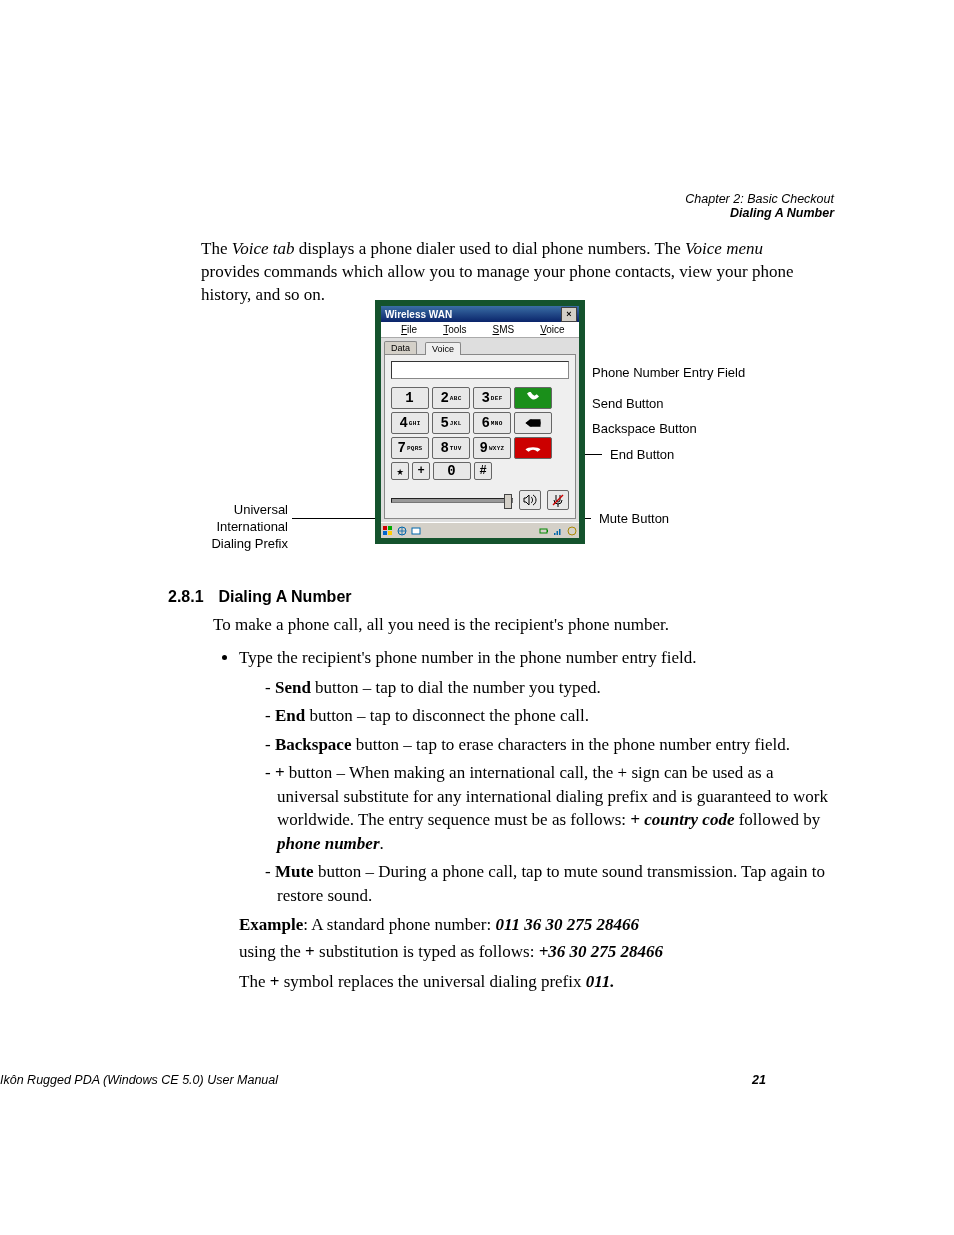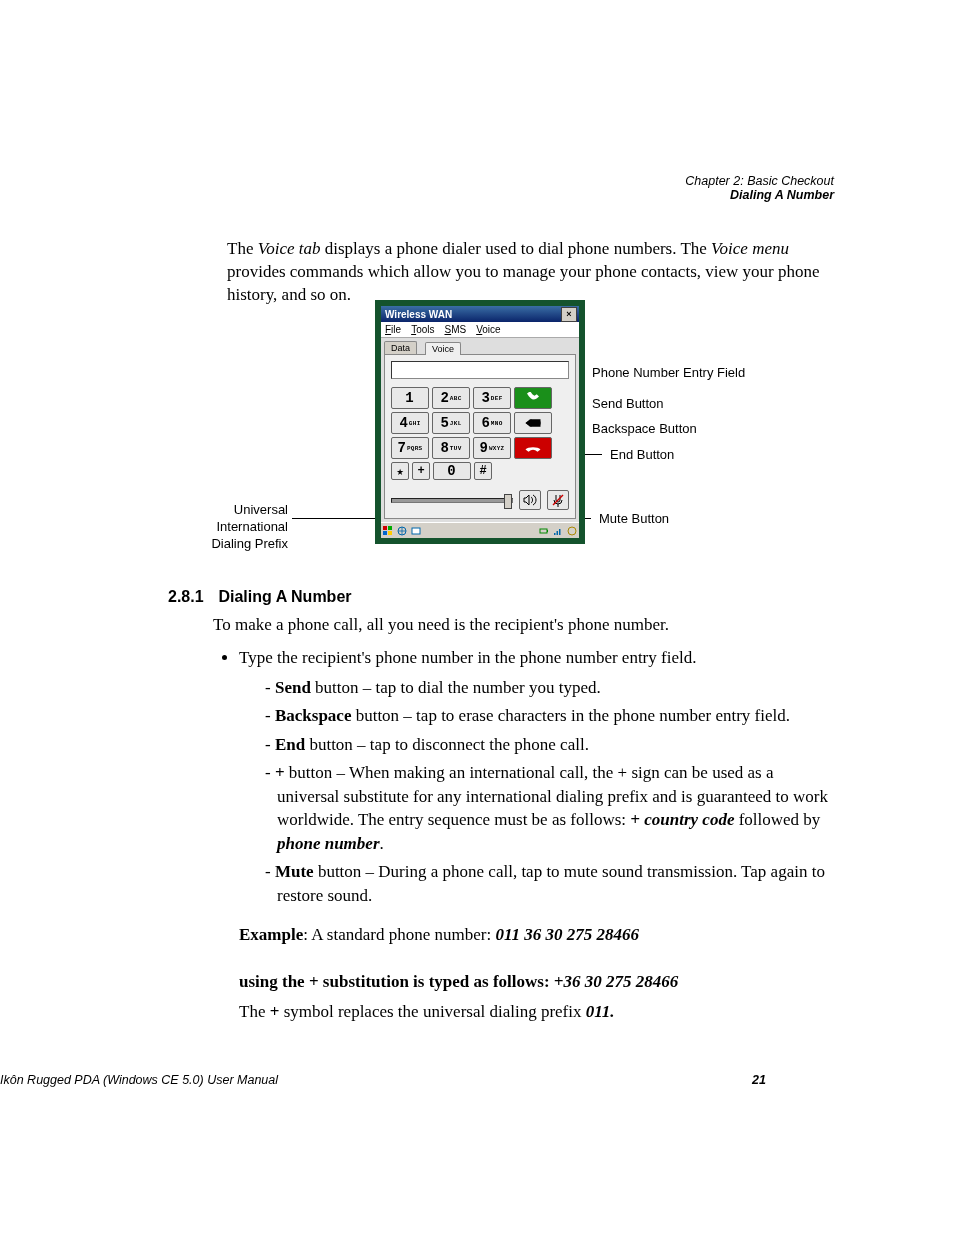--- a/index.html
+++ b/index.html
@@ -13,33 +13,33 @@
     height: 1235px;
     position: relative;
   }
   .page {
     position: relative;
     width: 954px;
     height: 1235px;
   }
   .header {
     position: absolute;
-    top: 174px;
+    top: 192px;
     right: 120px;
     text-align: right;
     font-family: Arial, sans-serif;
     font-size: 12.5px;
     font-style: italic;
   }
   .header .chap { font-weight: normal; }
   .header .sect { font-weight: bold; }
   .intro {
     position: absolute;
     top: 238px;
-    left: 227px;
+    left: 201px;
     width: 618px;
     line-height: 1.35;
   }
   .figure-area {
     position: absolute;
     top: 300px;
     left: 278px;
     width: 560px;
     height: 258px;
   }
@@ -78,21 +78,21 @@
     font-weight: bold;
   }
   .titlebar .close {
     width: 14px; height: 13px; background: #d4d0c8;
     border: 1px solid #404040; color: #000;
     display: flex; align-items: center; justify-content: center;
     font-size: 9px; font-weight: bold; line-height: 1;
   }
   .menubar { background: #fff; border-bottom: 1px solid #aaa; padding: 2px 4px; display: flex; gap: 10px; }
   .menubar span { text-decoration: underline; text-decoration-color: #000; }
-  .menubar .mi { text-decoration: none; }
+  .menubar .mi { text-decoration: none; margin-left: 16px; }
   .tabs { display: flex; gap: 8px; padding: 3px 3px 0 3px; background: #dedede; }
   .tab { border: 1px solid #888; border-bottom: none; background: #d4d0c8; padding: 1px 6px; font-size: 9px; border-radius: 2px 2px 0 0; }
   .tab.active { background: #efefef; position: relative; top: 1px; }
   .panel { background: #efefef; margin: 0 3px 3px 3px; border: 1px solid #888; padding: 6px 6px 8px 6px; }
   .numfield { background: #fff; border: 1px inset #888; height: 18px; width: 100%; box-sizing: border-box; margin-bottom: 8px; }
   .keypad { display: grid; grid-template-columns: repeat(4, 38px); grid-auto-rows: 22px; gap: 3px; }
   .key {
     border: 1px solid #666; background: #e8e8e8;
     display: flex; align-items: center; justify-content: center;
     font-family: "Courier New", monospace; font-size: 10px; font-weight: bold;
@@ -327,27 +327,27 @@
   <span>Dialing A Number</span>
 </div>
 
 <div class="body2">
   <div>To make a phone call, all you need is the recipient's phone number.</div>
   <ul class="bul">
     <li>
       <span>Type the recipient's phone number in the phone number entry field.</span>
       <ul class="sub">
         <li><b>Send</b><span> button – tap to dial the number you typed.</span></li>
+        <li><b>End</b><span> button – tap to disconnect the phone call.</span></li>
         <li><b>Backspace</b><span> button – tap to erase characters in the phone number entry field.</span></li>
-        <li><b>End</b><span> button – tap to disconnect the phone call.</span></li>
         <li><b>+</b><span> button – When making an international call, the + sign can be used as a universal substitute for any international dialing prefix and is guaranteed to work worldwide. The entry sequence must be as follows: </span><b><i>+ country code</i></b><span> followed by </span><b><i>phone number</i></b><span>.</span></li>
         <li><b>Mute</b><span> button – During a phone call, tap to mute sound transmission. Tap again to restore sound.</span></li>
       </ul>
-      <div style="margin-top:16px;font-family:Liberation Serif, serif;"><b>Example</b><span>: A standard phone number: </span><b><i>011 36 30 275 28466</i></b></div>
-      <div style="margin-top:24px;font-weight:bold;"><span>using the </span><b>+</b><span> substitution is typed as follows: </span><b><i>+36 30 275 28466</i></b></div>
+      <div style="margin-top:6px;font-family:Liberation Serif, serif;"><b>Example</b><span>: A standard phone number: </span><b><i>011 36 30 275 28466</i></b></div>
+      <div style="margin-top:4px;"><span>using the </span><b>+</b><span> substitution is typed as follows: </span><b><i>+36 30 275 28466</i></b></div>
       <div style="margin-top:6px;"><span>The </span><b>+</b><span> symbol replaces the universal dialing prefix </span><b><i>011.</i></b></div>
     </li>
   </ul>
 </div>
 
 <div class="footer">
   <span>Ikôn Rugged PDA (Windows CE 5.0) User Manual</span>
   <span class="pn">21</span>
 </div>
 

